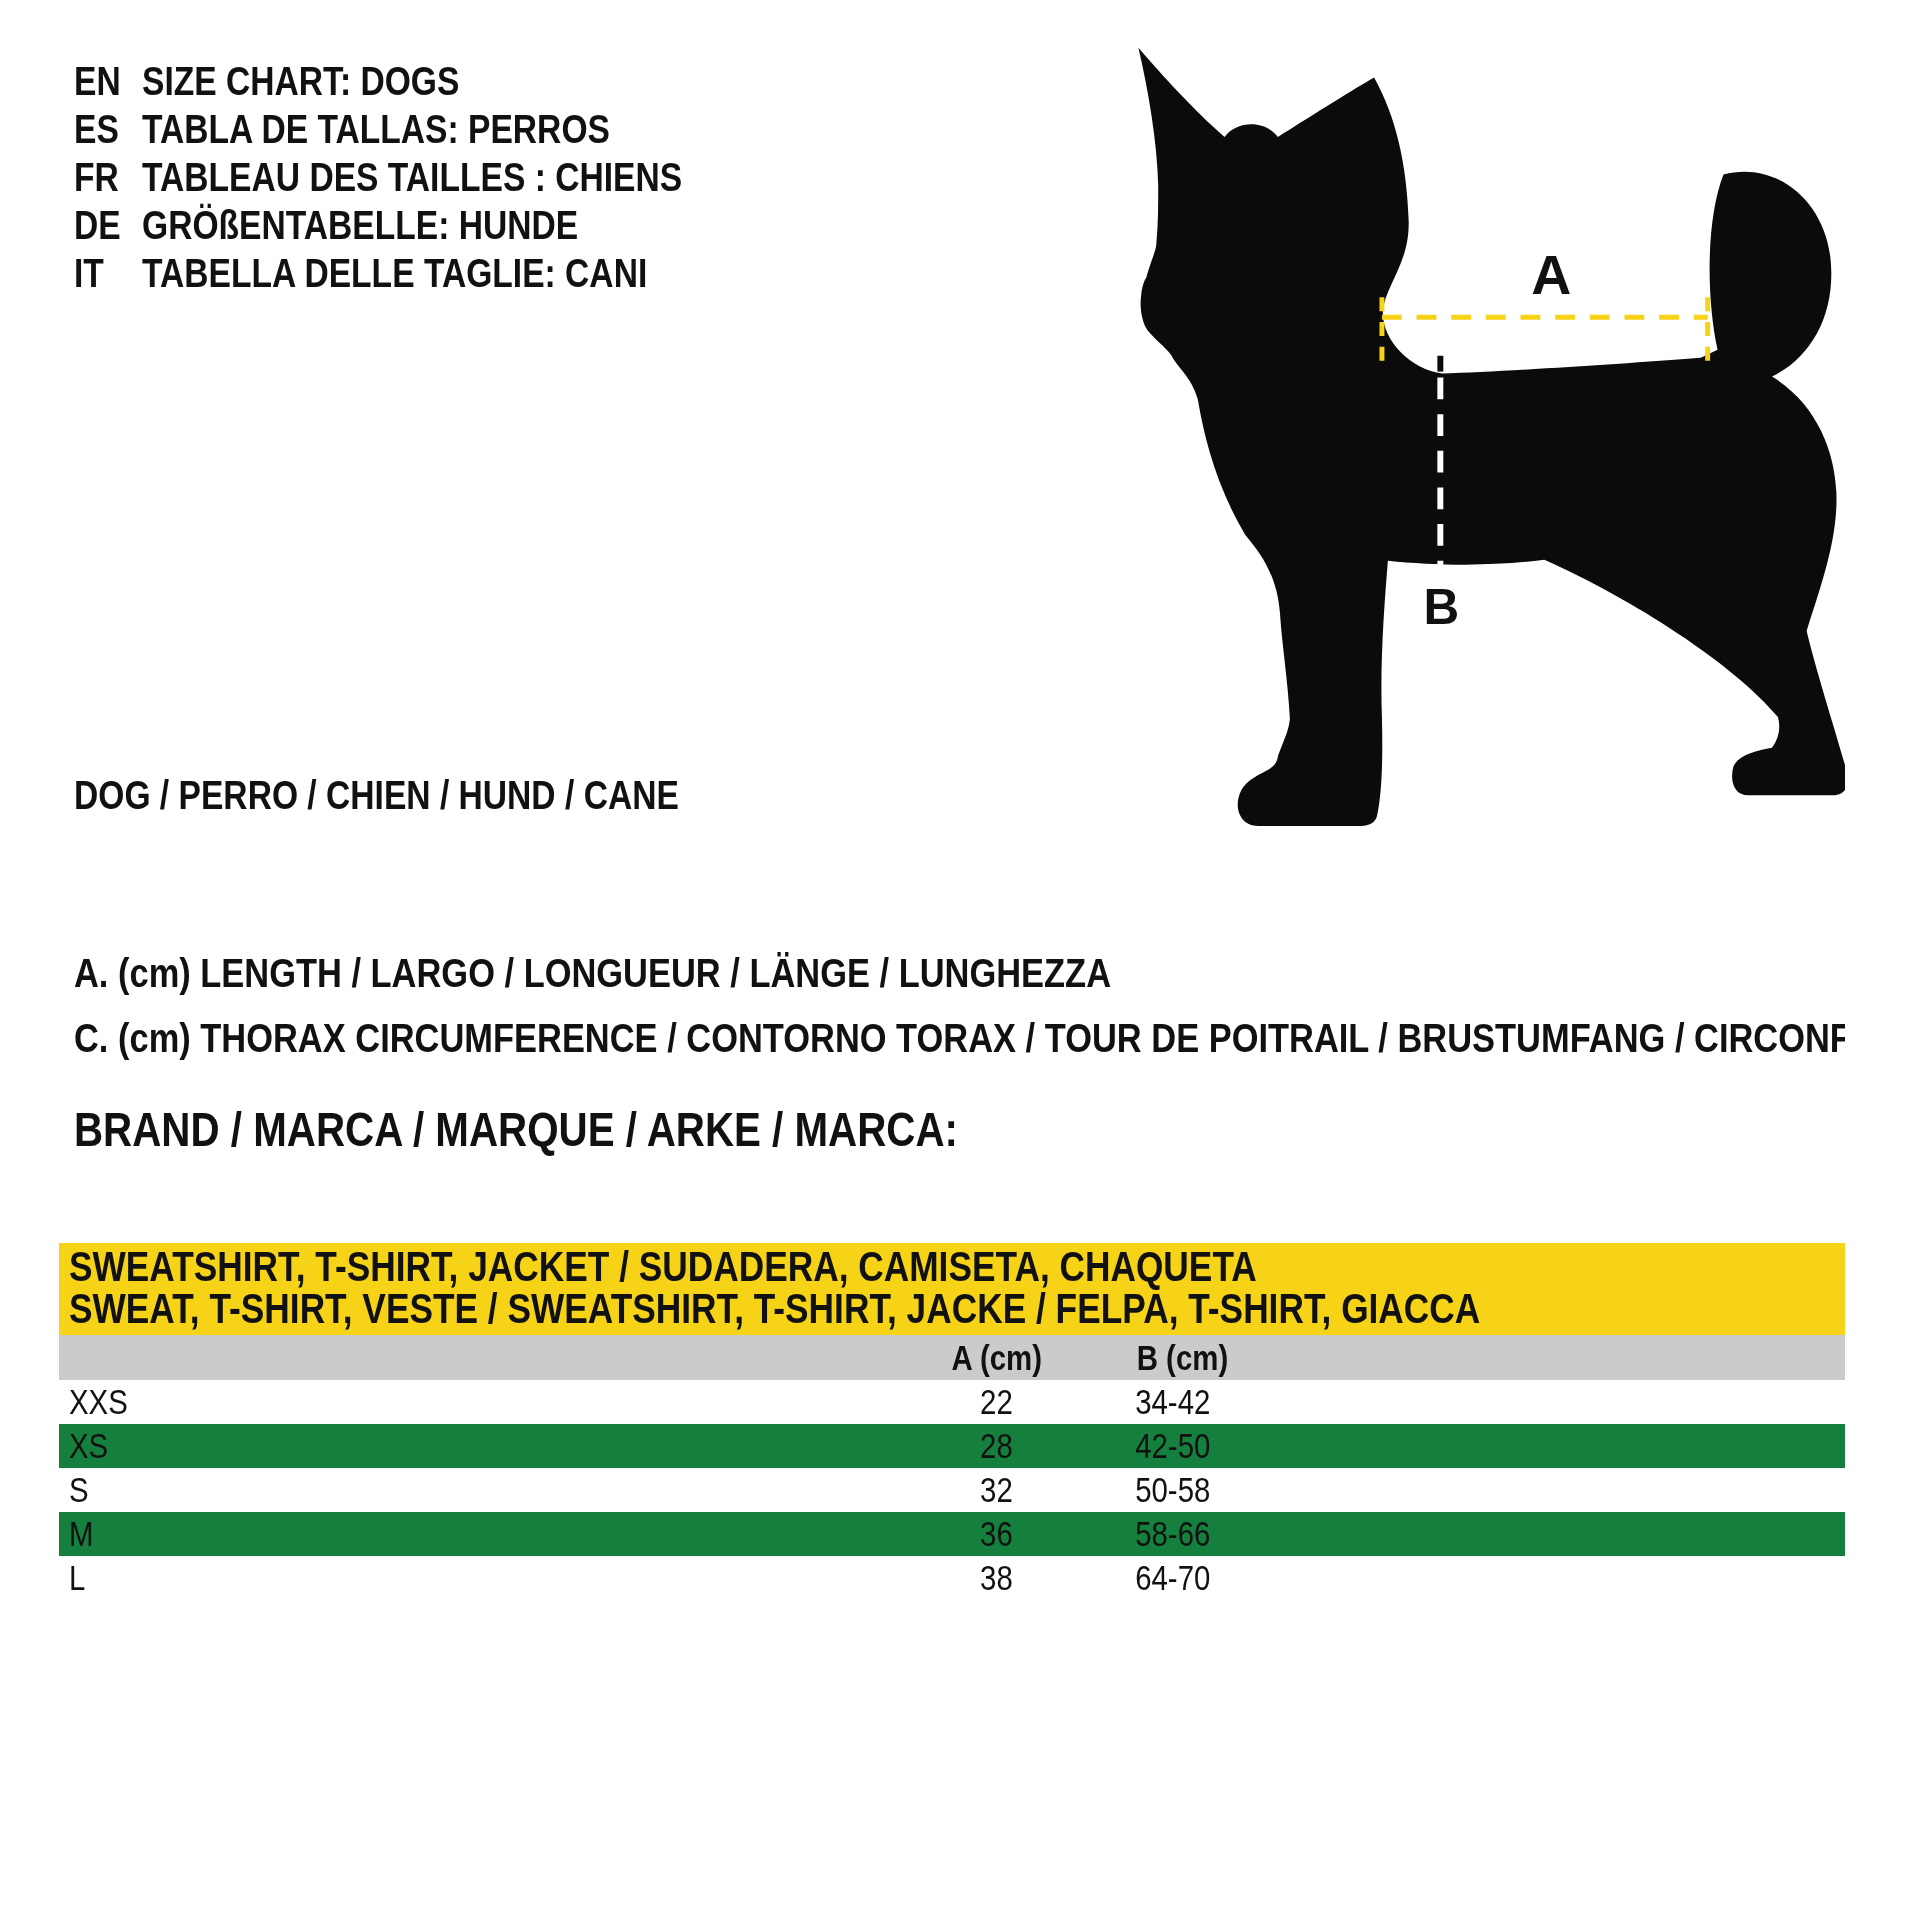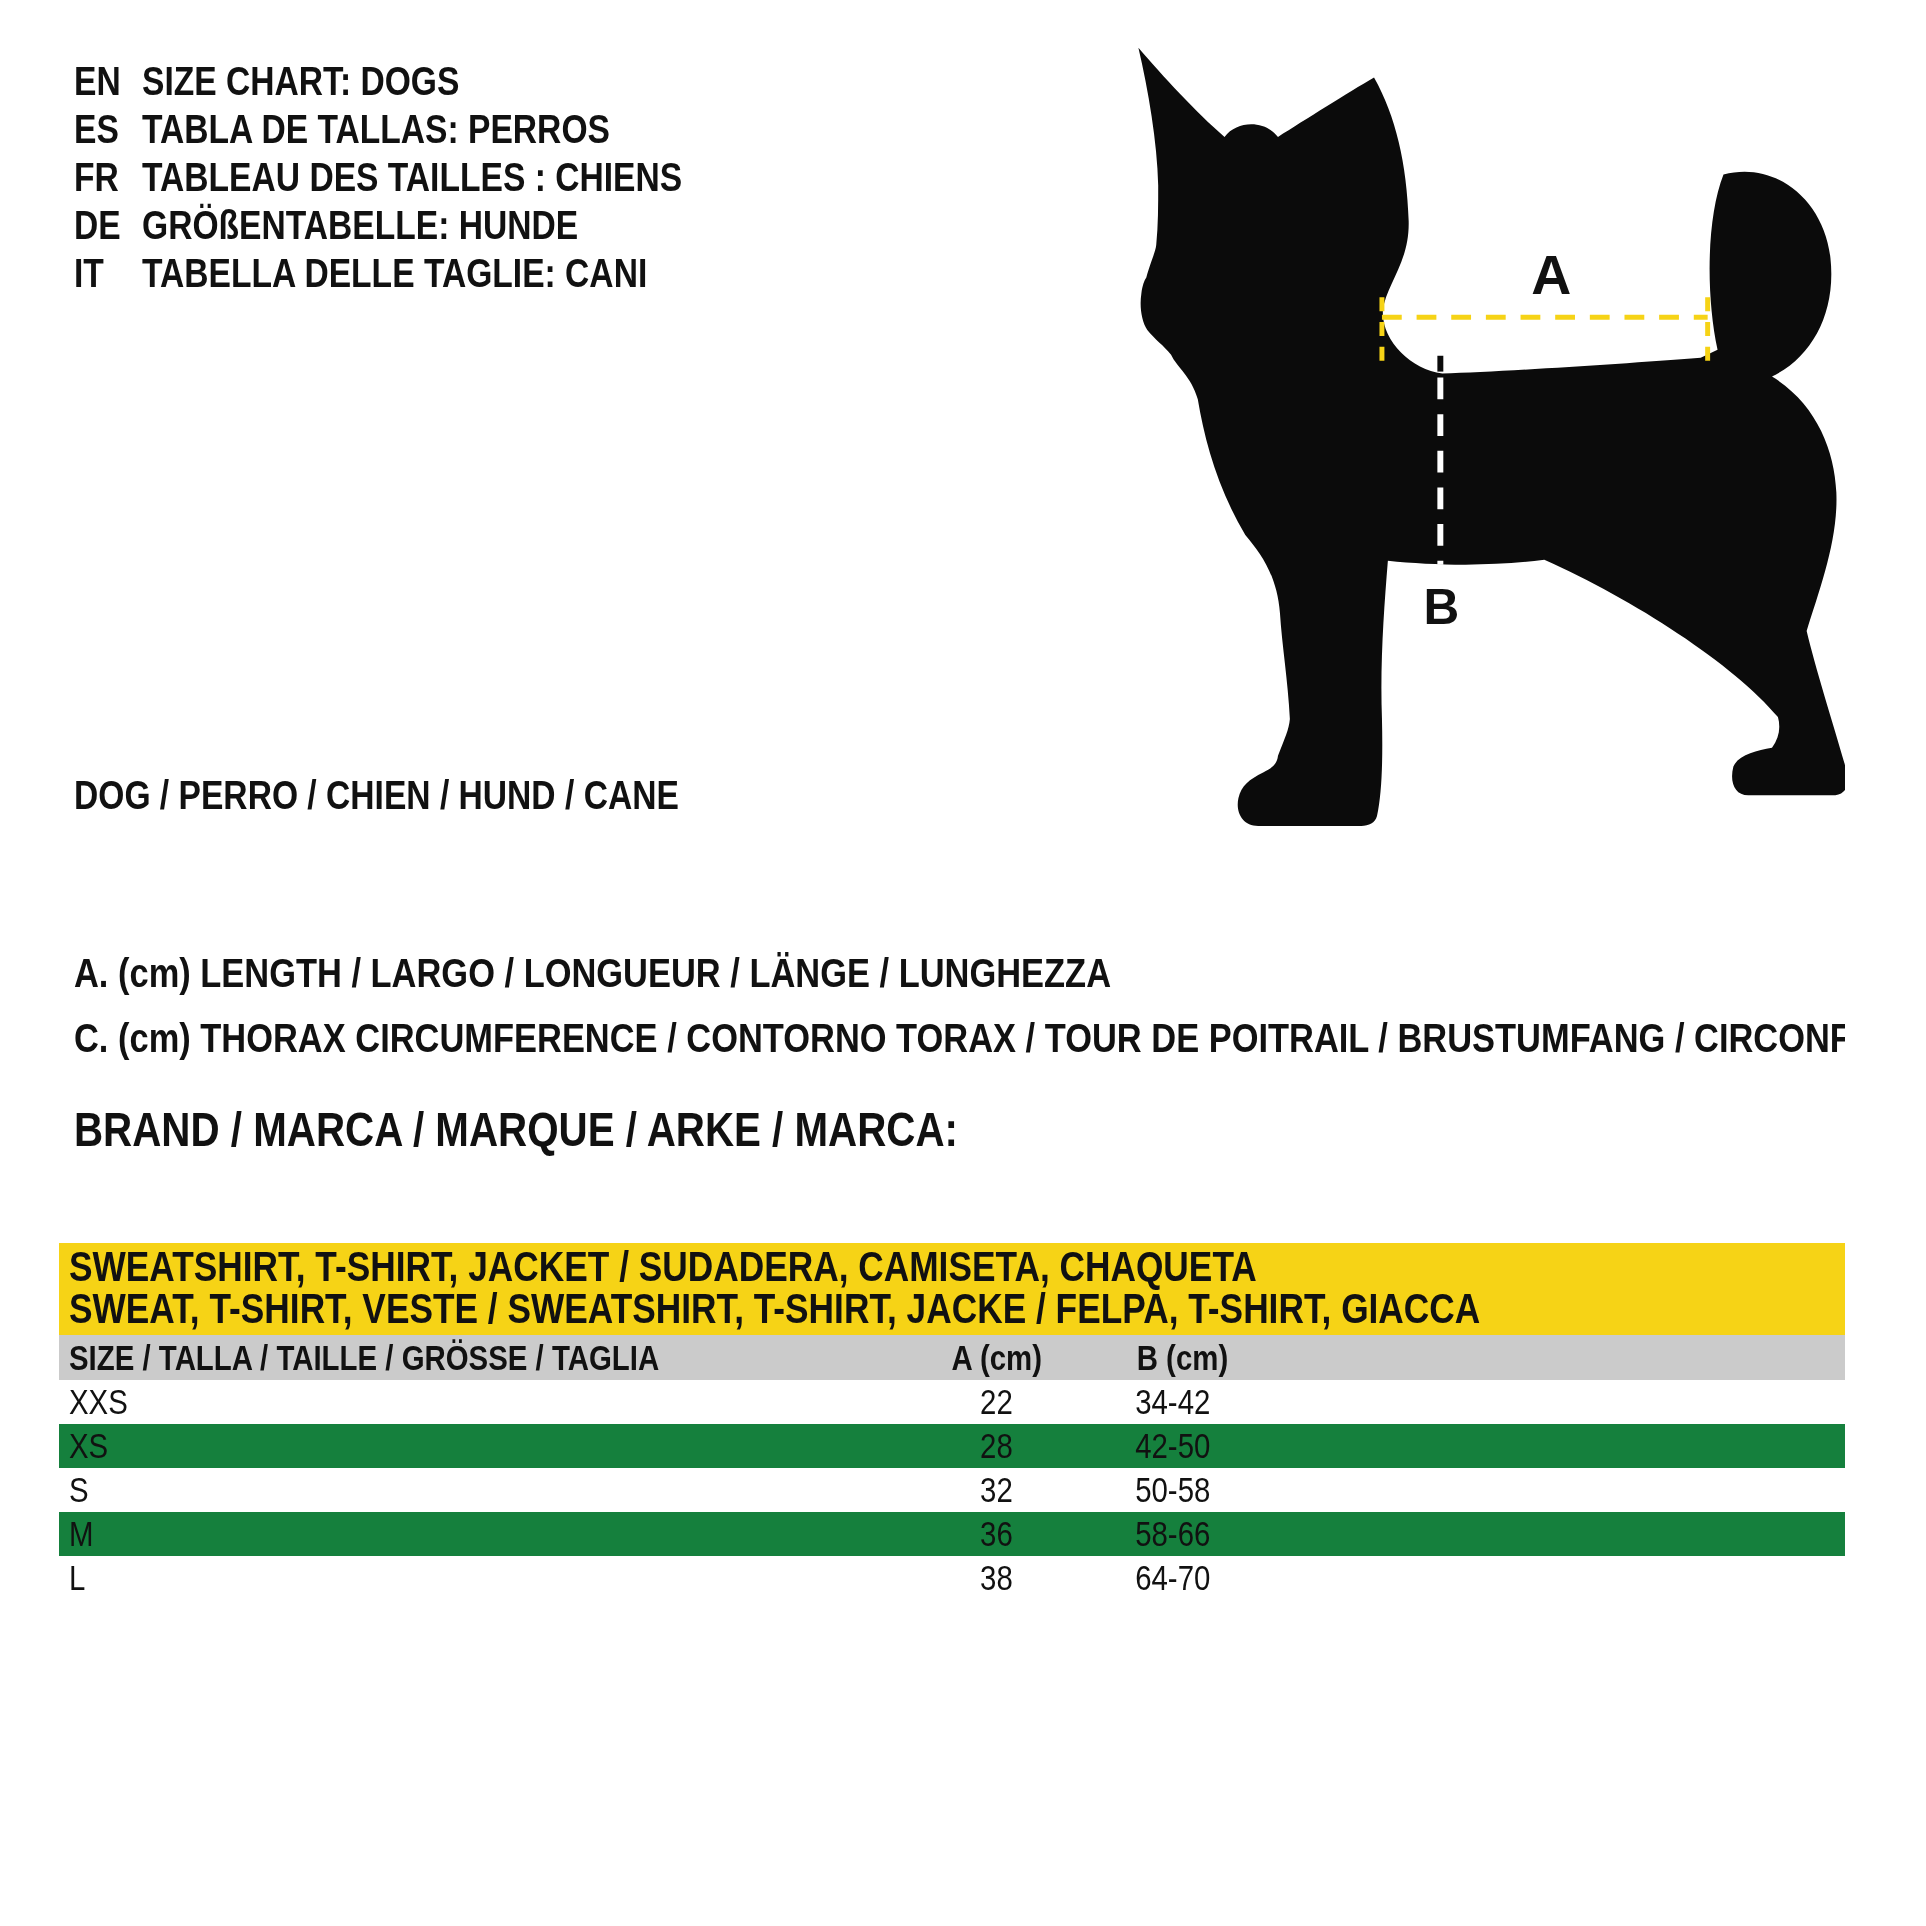--- a/index.html
+++ b/index.html
@@ -145,21 +145,20 @@
     <div class="band">
       <div class="band-line">
         <span class="cond">SWEATSHIRT, T-SHIRT, JACKET / SUDADERA, CAMISETA, CHAQUETA</span>
       </div>
       <div class="band-line">
         <span class="cond">SWEAT, T-SHIRT, VESTE / SWEATSHIRT, T-SHIRT, JACKE / FELPA, T-SHIRT, GIACCA</span>
       </div>
     </div>
 
     <div class="thead">
-      <span class="cell-size"><span class="cond">SIZE / TALLA / TAILLE / GRÖSSE / TAGLIA</span></span>
       <span class="cell-a"><span class="cond-c">A (cm)</span></span>
       <span class="cell-b"><span class="cond-c">B (cm)</span></span>
     </div>
 
     <div class="trow">
       <span class="cell-size"><span class="cond">XXS</span></span>
       <span class="cell-a"><span class="cond-c">22</span></span>
       <span class="cell-b"><span class="cond-c">34-42</span></span>
     </div>
     <div class="trow alt">

